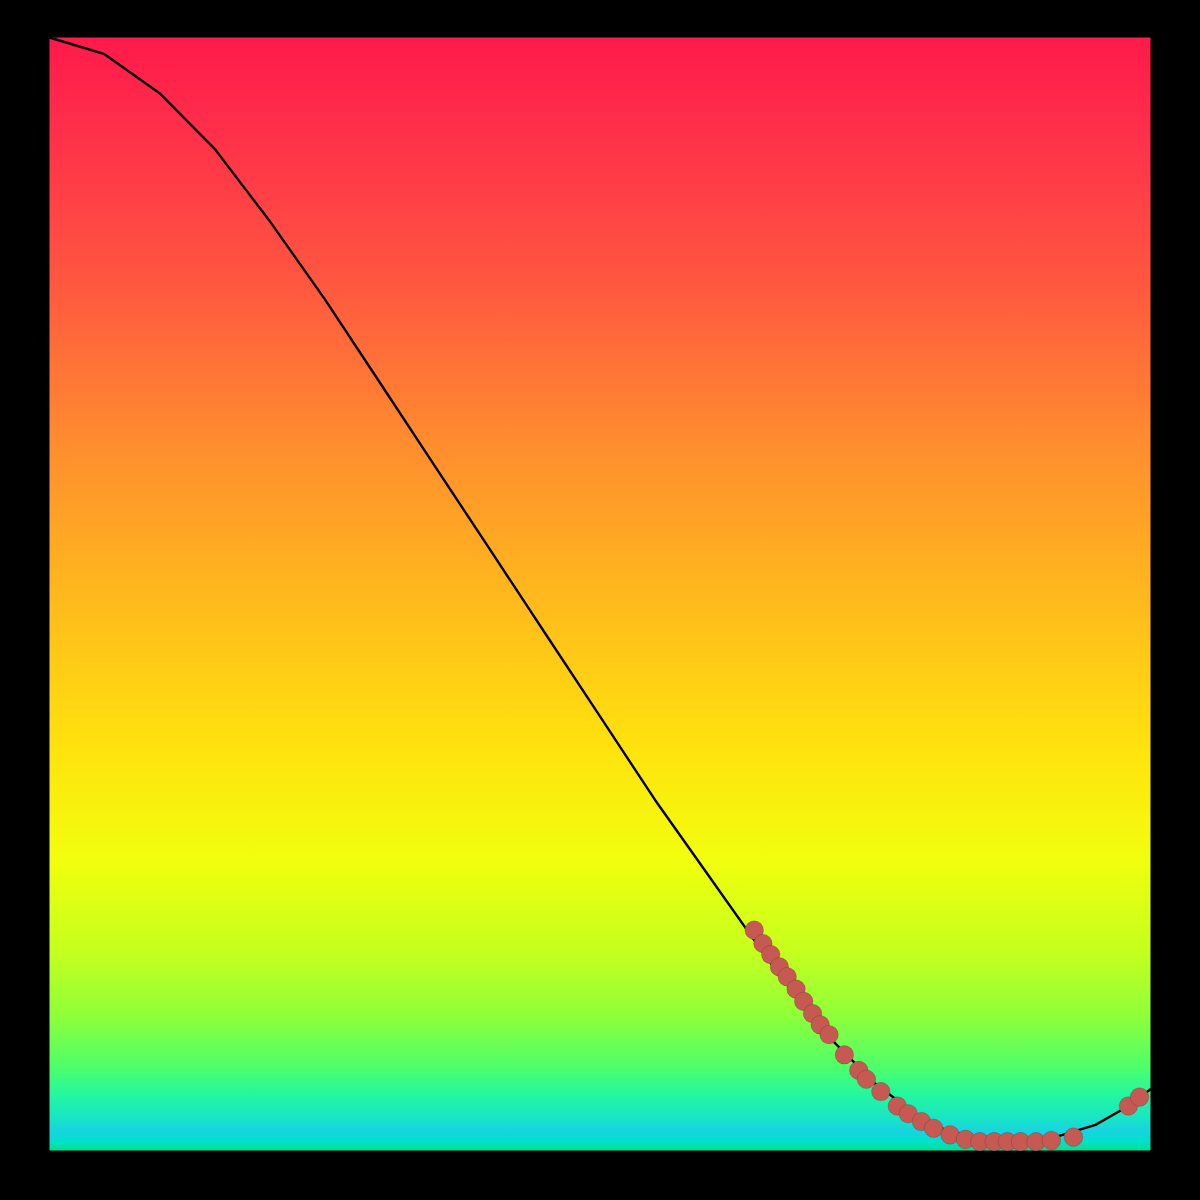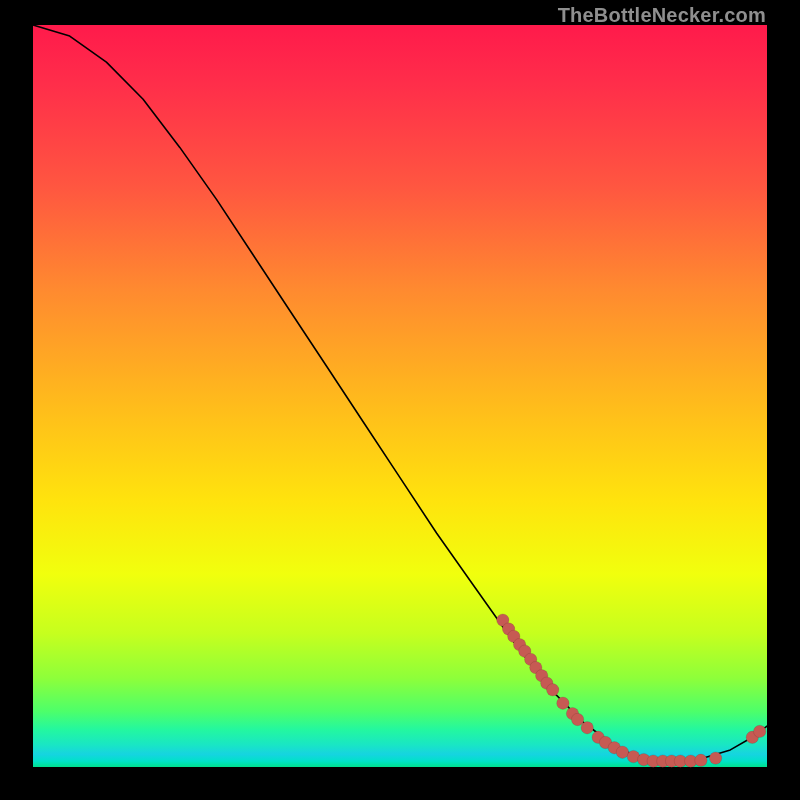--- a/index.html
+++ b/index.html
@@ -73,21 +73,20 @@
   .pt {
     fill: #c65a53;
     stroke: rgba(0,0,0,0.25);
     stroke-width: 0.4;
   }
 </style>
 </head>
 <body>
 
 <div class="stage">
-  <div class="attribution">TheBottleNecker.com</div>
 
   <div class="plot">
     <div class="plot-bg"></div>
     <svg class="overlay" viewBox="0 0 734 742" preserveAspectRatio="none">
       <path id="curve-path" class="curve" d="M0.0 0.0 L36.7 11.1 L73.4 37.1 L110.1 74.2 L146.8 122.4 L183.5 174.4 L220.2 230.0 L256.9 285.7 L293.6 341.3 L330.3 397.0 L367.0 452.6 L403.7 508.3 L440.4 560.2 L477.1 612.1 L513.8 660.4 L550.5 697.5 L587.2 724.9 L623.9 736.1 L660.6 736.1 L697.3 724.9 L719.3 712.3 L734.0 701.2"></path>
       <g id="points-group">
           <circle class="pt" cx="469.8" cy="595.1" r="6.2"></circle>
           <circle class="pt" cx="475.6" cy="604.0" r="6.2"></circle>
           <circle class="pt" cx="480.8" cy="611.4" r="6.2"></circle>
           <circle class="pt" cx="486.6" cy="619.6" r="6.2"></circle>

